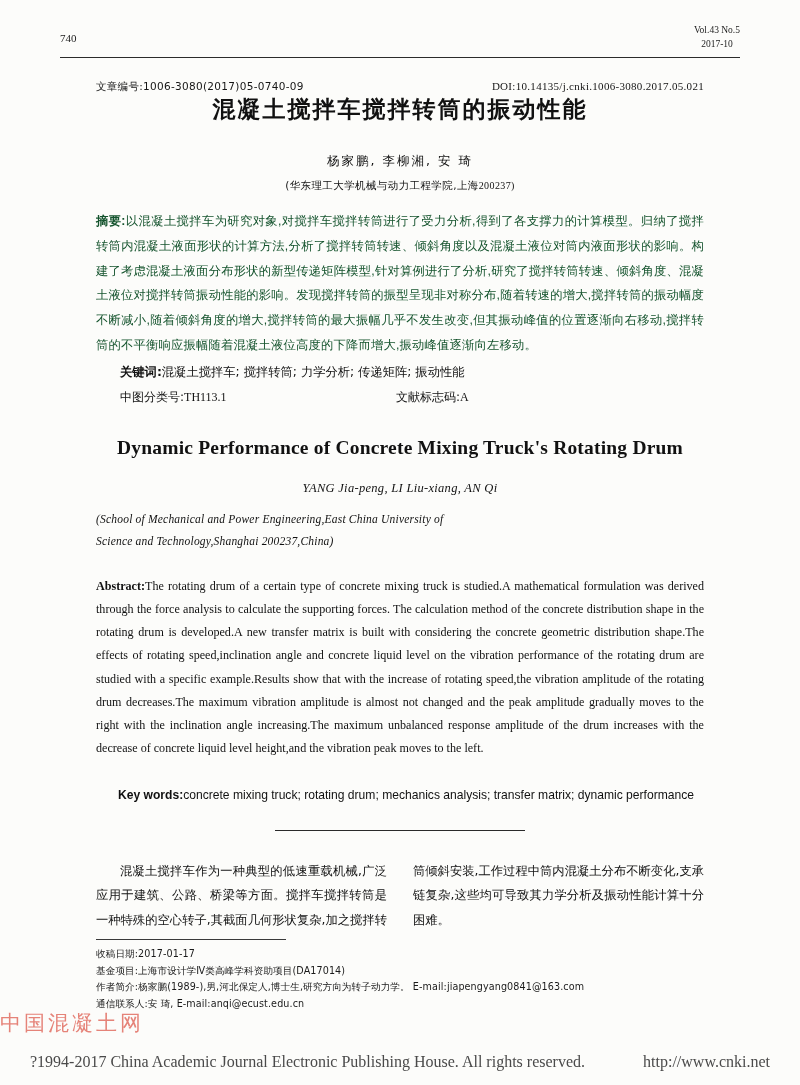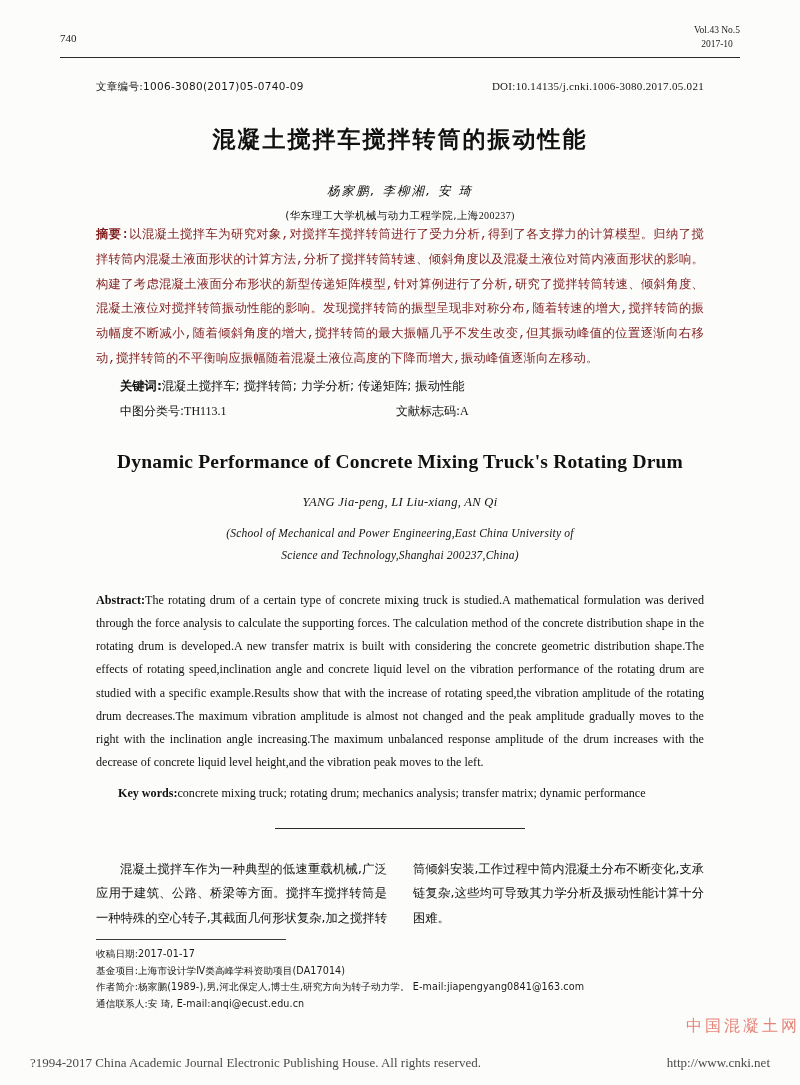--- a/index.html
+++ b/index.html
@@ -91,52 +91,51 @@
   .idline .left { font-family: "DejaVu Sans", sans-serif; font-size: 10.5px; }
   .idline .right { font-family: "Liberation Serif", serif; font-size: 11px; }
 
   .title-cn {
     text-align: center;
     font-size: 23px;
     letter-spacing: 2px;
     font-family: "DejaVu Sans", sans-serif;
     font-weight: bold;
     color: #111;
-    margin-top: 30px;
   }
 
   .authors-cn {
     text-align: center;
     font-size: 12.5px;
     letter-spacing: 2px;
     margin-top: 28px;
     font-family: "DejaVu Sans", sans-serif;
     color: #111;
-    font-style: italic;
   }
   .affil-cn {
     text-align: center;
     font-size: 10.5px;
     margin-top: 9px;
     font-family: "DejaVu Sans", sans-serif;
     color: #111;
     letter-spacing: 0.4px;
   }
   .affil-cn .zip {
     font-family: "Liberation Serif", serif;
     font-size: 10px;
   }
 
   .abs-cn {
+    margin-top: 16px;
     font-size: 12.3px;
     line-height: 2.02;
     text-align: justify;
     text-justify: inter-ideograph;
-    font-family: Liberation Mono, monospace;
-    color: #7f1d1d;
+    font-family: Liberation Sans, sans-serif;
+    color: #14532d;
     letter-spacing: 0.2px;
   }
   .abs-cn .lead { font-weight: bold; }
   .kw-cn {
     margin-top: 2px;
     font-size: 12.3px;
     line-height: 2.02;
     font-family: "DejaVu Sans", sans-serif;
     color: #111;
     text-indent: 24px;
@@ -172,46 +171,46 @@
   .authors-en {
     text-align: center;
     font-size: 12.5px;
     font-style: italic;
     margin-top: 22px;
     color: #111;
     font-family: "Liberation Serif", serif;
     letter-spacing: 0.3px;
   }
   .affil-en {
-    text-align: center;
+    text-align: left;
     font-size: 11.5px;
     font-style: italic;
     margin-top: 12px;
     line-height: 1.95;
     color: #111;
     font-family: "Liberation Serif", serif;
     letter-spacing: 0.2px;
   }
 
   .abs-en {
     margin-top: 22px;
     font-size: 12.1px;
     line-height: 1.92;
     text-align: justify;
     color: #111;
     font-family: "Liberation Serif", serif;
   }
   .abs-en b { font-weight: bold; }
   .kw-en {
-    margin-top: 8px;
+    margin-top: 24px;
     font-size: 12.1px;
     line-height: 1.92;
     text-align: justify;
     color: #111;
-    font-family: Liberation Serif, serif;
+    font-family: Liberation Sans, sans-serif;
     text-indent: 22px;
   }
   .kw-en b { font-weight: bold; }
 
   .sep {
     width: 250px;
     margin: 22px auto 0 auto;
     border-top: 1px solid #2a2a2a;
   }
 
@@ -246,38 +245,38 @@
     color: #1a1a1a;
     font-family: "DejaVu Sans", sans-serif;
     letter-spacing: 0.1px;
   }
 
   
   .watermark {
     position: absolute;
     left: 0; right: 0;
     bottom: 48px;
-    text-align: right;
-    font-size: 16px;
+    text-align: left;
+    font-size: 21px;
     letter-spacing: 3px;
     color: #e4796e;
     font-family: "DejaVu Sans", sans-serif;
     opacity: 0.92;
   }
 
   
   .cnki {
     position: absolute;
     left: 0; right: 0;
     bottom: 14px;
     display: flex;
     justify-content: space-between;
     padding: 0 30px;
     box-sizing: border-box;
-    font-size: 13px;
+    font-size: 16px;
     color: #4a4a4a;
     font-family: "Liberation Serif", serif;
   }
   .cnki .url { color: #4a4a4a; text-decoration: none; }
 </style>
 </head>
 <body>
 
 <div class="page">
   <div class="sheet">

